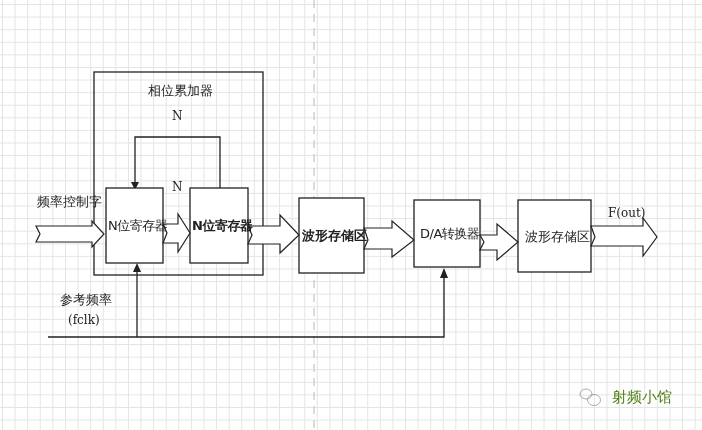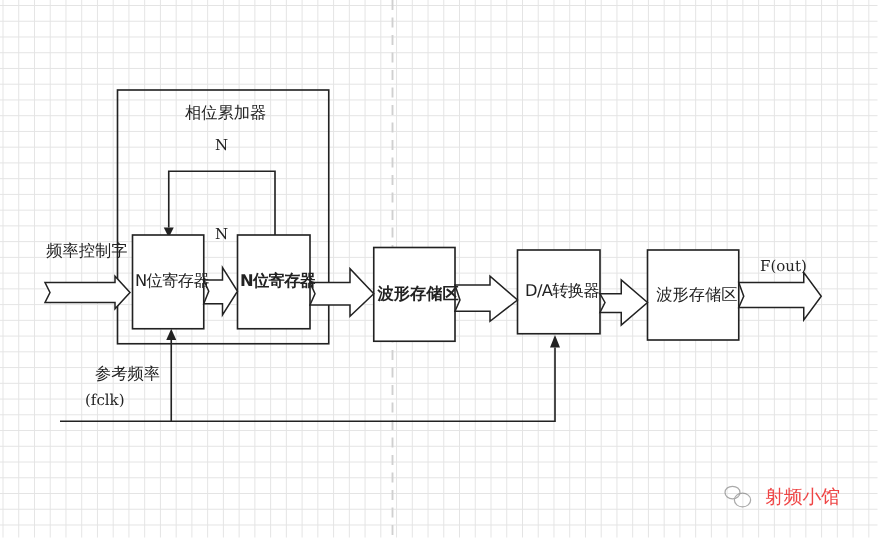--- a/index.html
+++ b/index.html
@@ -63,16 +63,16 @@
 <div class="lbl" style="left:37px;top:195px;">频率控制字</div>
 
 <div class="lbl blk" style="left:108px;top:219px;letter-spacing:-0.5px;">N位寄存器</div>
 <div class="lbl blk" style="left:192px;top:219px;letter-spacing:-0.5px;font-weight:bold;">N位寄存器</div>
 <div class="lbl blk" style="left:302px;top:229px;font-weight:bold;">波形存储区</div>
 <div class="lbl blk" style="left:420px;top:227px;letter-spacing:-0.5px;">D/A转换器</div>
 <div class="lbl blk" style="left:525px;top:230px;">波形存储区</div>
 
 <div class="lbl mono" style="left:608px;top:207px;text-align:center;">F(out)</div>
 
-<div class="lbl" style="left:76px;top:293px;">参考频率</div>
+<div class="lbl" style="left:60px;top:293px;">参考频率</div>
 <div class="lbl mono" style="left:68px;top:314px;">(fclk)</div>
 
-<div class="lbl" style="left:612px;top:390px;font-size:15px;color:#ef4444;">射频小馆</div>
+<div class="lbl" style="left:612px;top:390px;font-size:15px;color:#4d7c0f;">射频小馆</div>
 
 </body></html>

